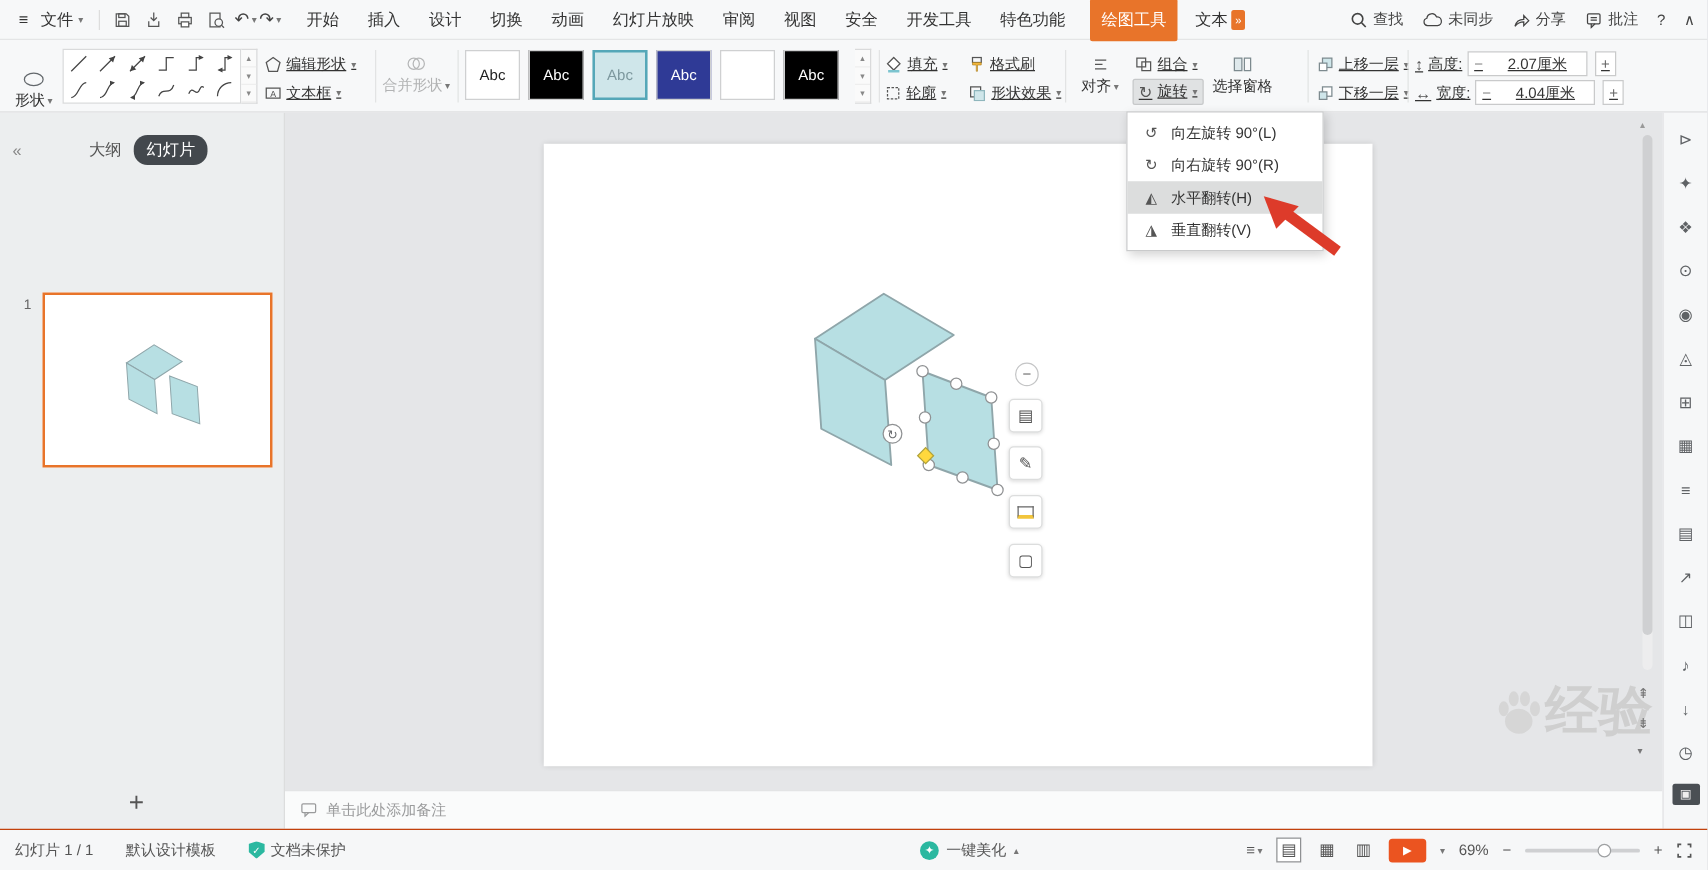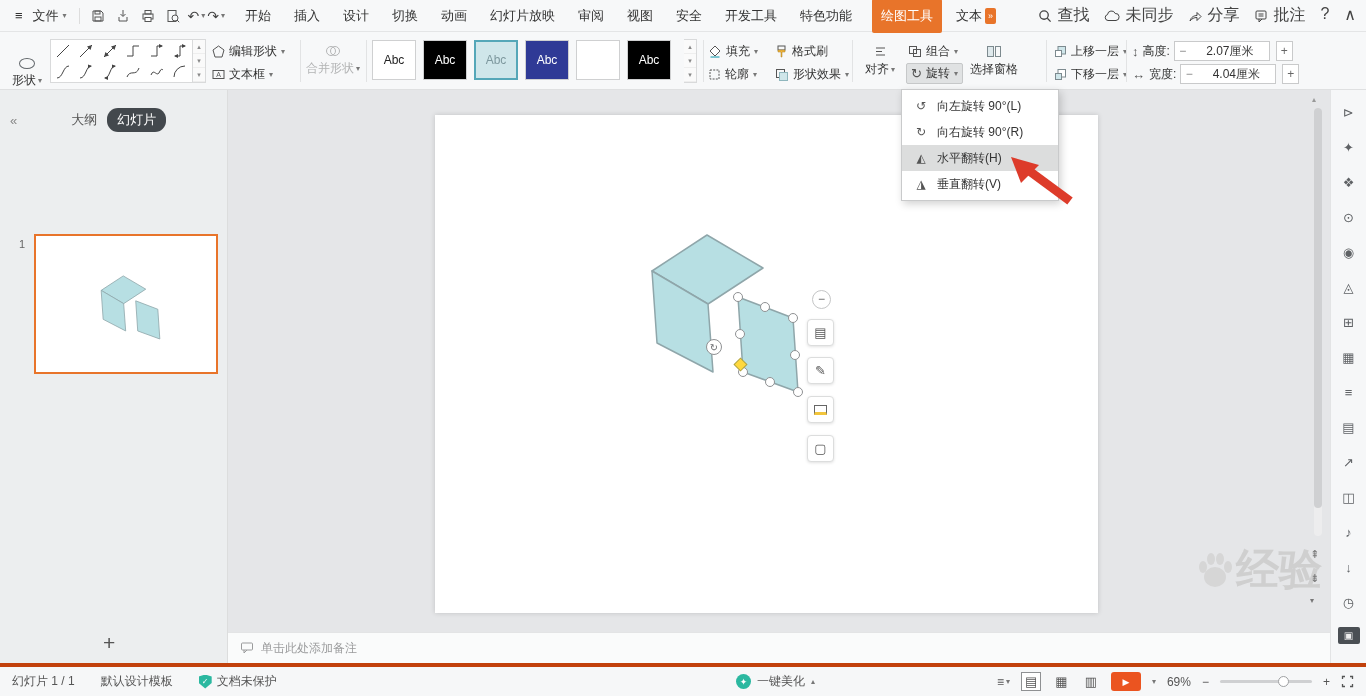--- a/index.html
+++ b/index.html
@@ -11,25 +11,25 @@
   .mb-item{display:flex;align-items:center;gap:4px;padding:0 5px;white-space:nowrap;}
   .caret{font-size:8px;color:#777;}
   .vsep{width:1px;height:16px;background:#ddd;margin:0 7px;}
   .qa{display:flex;align-items:center;gap:11px;margin:0 4px;}
   .ur{display:flex;align-items:center;gap:2px;margin:0 4px;font-size:14px;color:#444;}
   .tabs{display:flex;align-items:flex-start;gap:23px;margin-left:16px;}
   .tab{cursor:default;}
   .tab-drawing{background:#e8742a;color:#fff;padding:8px 9px;border-radius:2px;margin-left:20px;}
   .tab-text{margin-left:14px;}
   .more-tag{background:#e8742a;color:#fff;font-size:9px;padding:3px 3px;border-radius:2px;margin-left:3px;}
-  .mb-right{margin-left:auto;display:flex;align-items:flex-start;gap:15px;font-size:16px;color:#444;}
+  .mb-right{margin-left:auto;display:flex;align-items:center;gap:15px;font-size:12px;color:#444;}
   .mb-right .mb-item{padding:0;gap:5px;}
   
   .ribbon{position:absolute;top:32px;left:0;width:100%;height:58px;background:#f7f8f9;border-bottom:1px solid #dfe0e1;z-index:30;}
-  .rg{position:absolute;display:flex;align-items:center;gap:4px;font-size:12px;white-space:nowrap;}
+  .rg{position:absolute;display:flex;align-items:center;gap:4px;font-size:12px;white-space:nowrap;text-decoration:underline;}
   .rg-col{position:absolute;display:flex;flex-direction:column;align-items:center;justify-content:center;gap:3px;font-size:12px;}
   .rsep{position:absolute;top:8px;width:1px;height:42px;background:#e2e3e4;}
   .blob{width:16px;height:11px;border:1.5px solid #63686c;border-radius:50%;}
   .shape-gallery{position:absolute;left:50px;top:7px;width:143px;height:44px;background:#fff;border:1px solid #d9dadb;display:grid;grid-template-columns:repeat(6,1fr);grid-template-rows:1fr 1fr;}
   .sg-cell{display:flex;align-items:center;justify-content:center;}
   .gal-scroll{position:absolute;top:7px;width:13px;height:44px;border:1px solid #d9dadb;border-left:none;background:#fafafa;display:flex;flex-direction:column;}
   .gal-scroll span{flex:1;display:flex;align-items:center;justify-content:center;font-size:7px;color:#888;border-bottom:1px solid #eee;}
   .abc-gallery{position:absolute;left:372px;top:8px;display:flex;gap:7px;}
   .tile{width:44px;height:40px;border:1px solid #cfd0d1;background:#fff;display:flex;align-items:center;justify-content:center;font-size:12px;color:#222;}
   .tile.t-black{background:#000;color:#fff;}
@@ -69,21 +69,21 @@
   .wm-l1{display:flex;align-items:center;justify-content:flex-end;font-size:43px;font-weight:bold;gap:4px;line-height:1;}
   .wm-l2{font-size:26px;text-align:right;letter-spacing:1px;margin-top:4px;color:#d6d6d6;}
   
   .v-up{position:absolute;left:1312px;top:95px;font-size:8px;color:#999;z-index:8;}
   .v-track{position:absolute;left:1314px;top:108px;width:8px;height:428px;background:#ededee;border-radius:4px;z-index:8;}
   .v-thumb{position:absolute;left:0;top:0;width:8px;height:400px;background:#cfd0d2;border-radius:4px;}
   .pg-btn{position:absolute;left:1310px;font-size:11px;color:#777;z-index:8;}
   
   .notes-bar{position:absolute;left:228px;right:36px;top:632px;height:31px;background:#fafbfb;border-top:1px solid #e3e4e5;display:flex;align-items:center;padding:0 12px;gap:7px;color:#9a9b9c;font-size:12px;z-index:12;}
   
-  .statusbar{position:absolute;left:0;top:663px;width:100%;height:33px;background:#f6f7f8;border-top:4px solid #c2410c;display:flex;align-items:center;padding:0 12px;font-size:12px;color:#555;z-index:40;}
+  .statusbar{position:absolute;left:0;top:663px;width:100%;height:33px;background:#f6f7f8;border-top:1px solid #c2410c;display:flex;align-items:center;padding:0 12px;font-size:12px;color:#555;z-index:40;}
   .sb-left{display:flex;align-items:center;gap:26px;}
   .shield{width:13px;height:14px;background:#2bb8a0;clip-path:polygon(50% 0,100% 15%,100% 60%,50% 100%,0 60%,0 15%);display:inline-flex;align-items:center;justify-content:center;color:#fff;font-size:8px;}
   .beautify{position:absolute;left:736px;top:0;height:100%;display:flex;align-items:center;gap:6px;}
   .beaut-ic{width:15px;height:15px;border-radius:50%;background:#2bb8a0;color:#fff;font-size:9px;display:inline-flex;align-items:center;justify-content:center;}
   .sb-right{margin-left:auto;display:flex;align-items:center;gap:11px;}
   .vbtn{font-size:13px;color:#555;padding:1px 3px;}
   .vbtn.active{border:1px solid #8f9193;background:#fff;}
   .play-btn{width:30px;height:19px;background:#eb5420;border-radius:3px;color:#fff;display:flex;align-items:center;justify-content:center;font-size:9px;}
   .z-track{width:92px;height:3px;background:#cfd0d2;border-radius:2px;position:relative;}
   .z-thumb{position:absolute;left:58px;top:-4px;width:11px;height:11px;background:#fff;border:1px solid #9fa1a3;border-radius:50%;}

